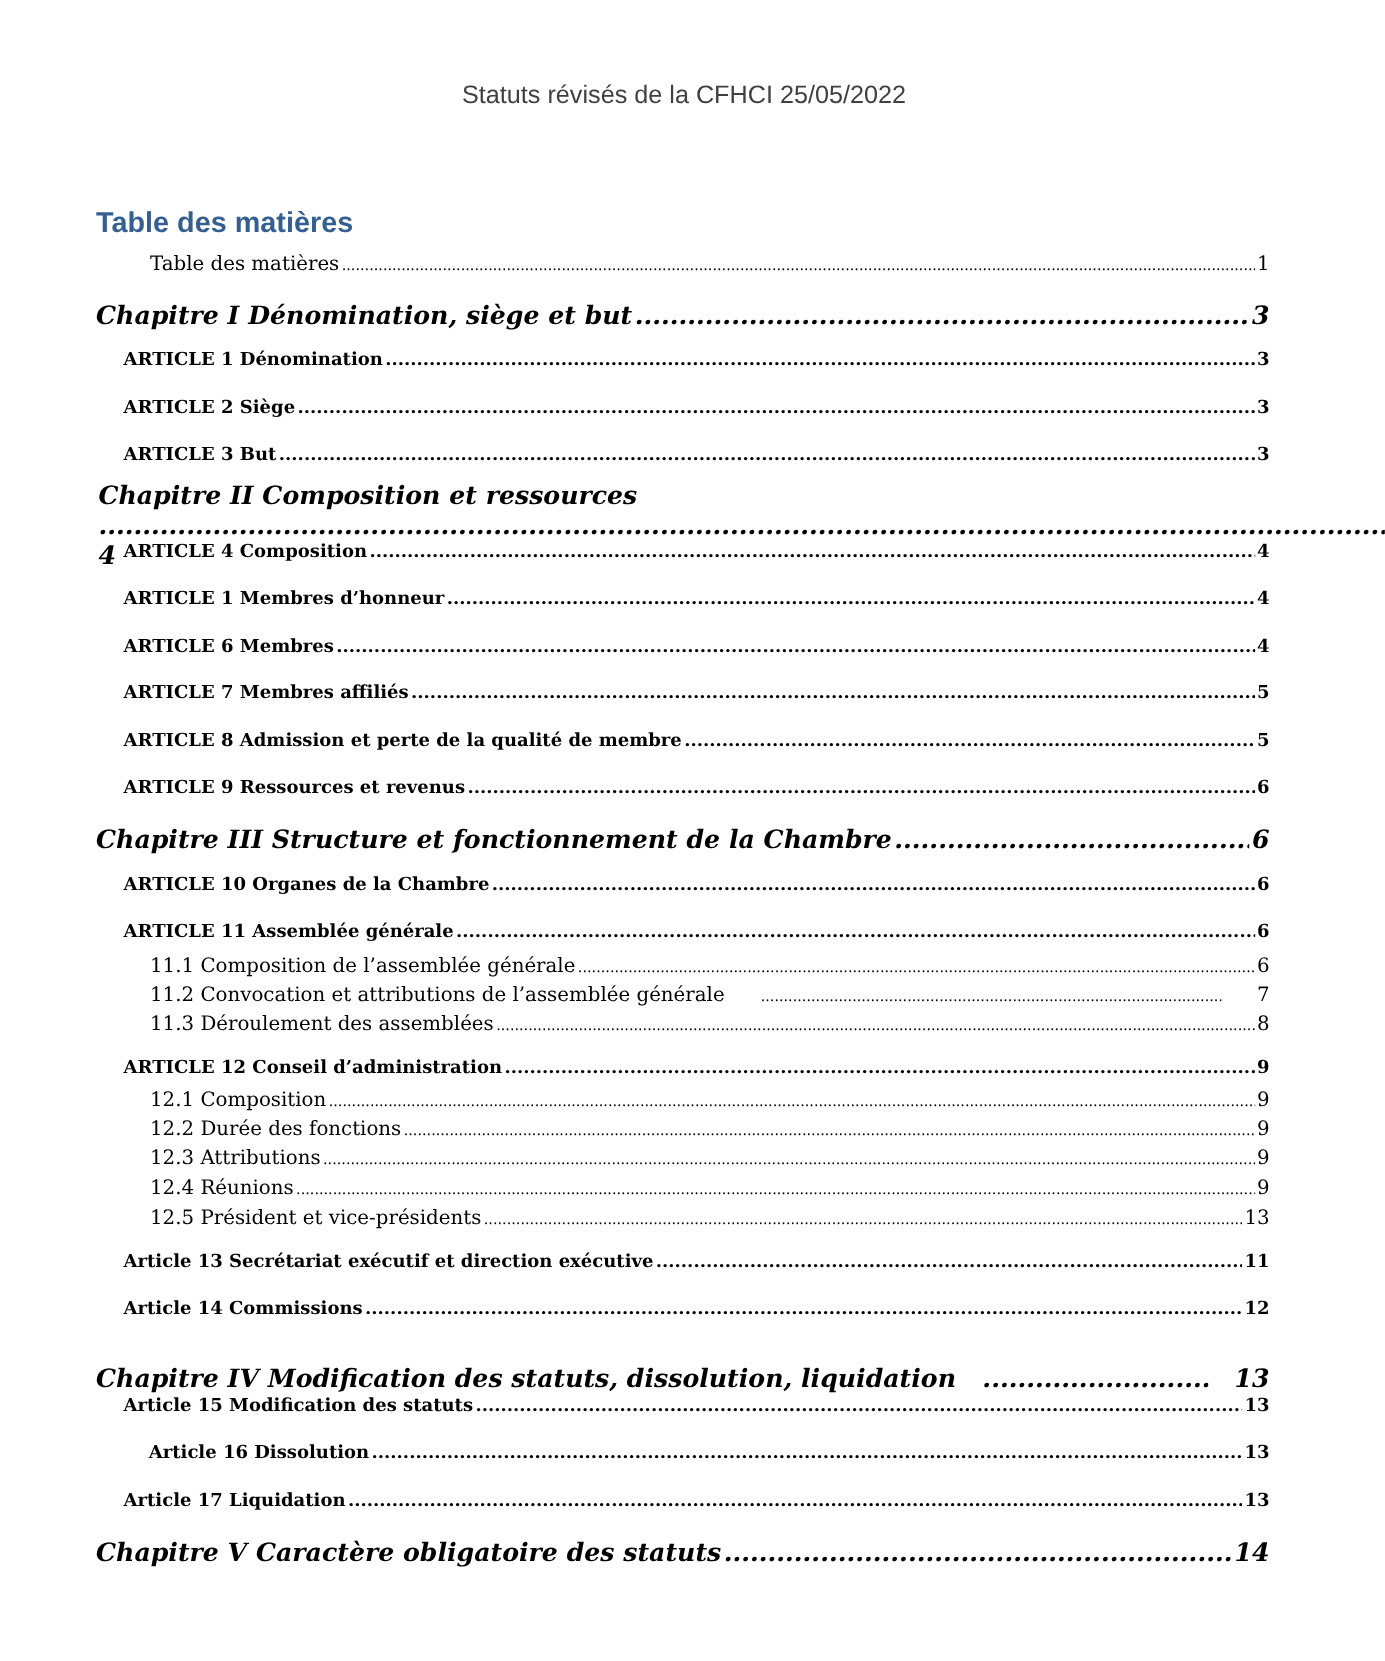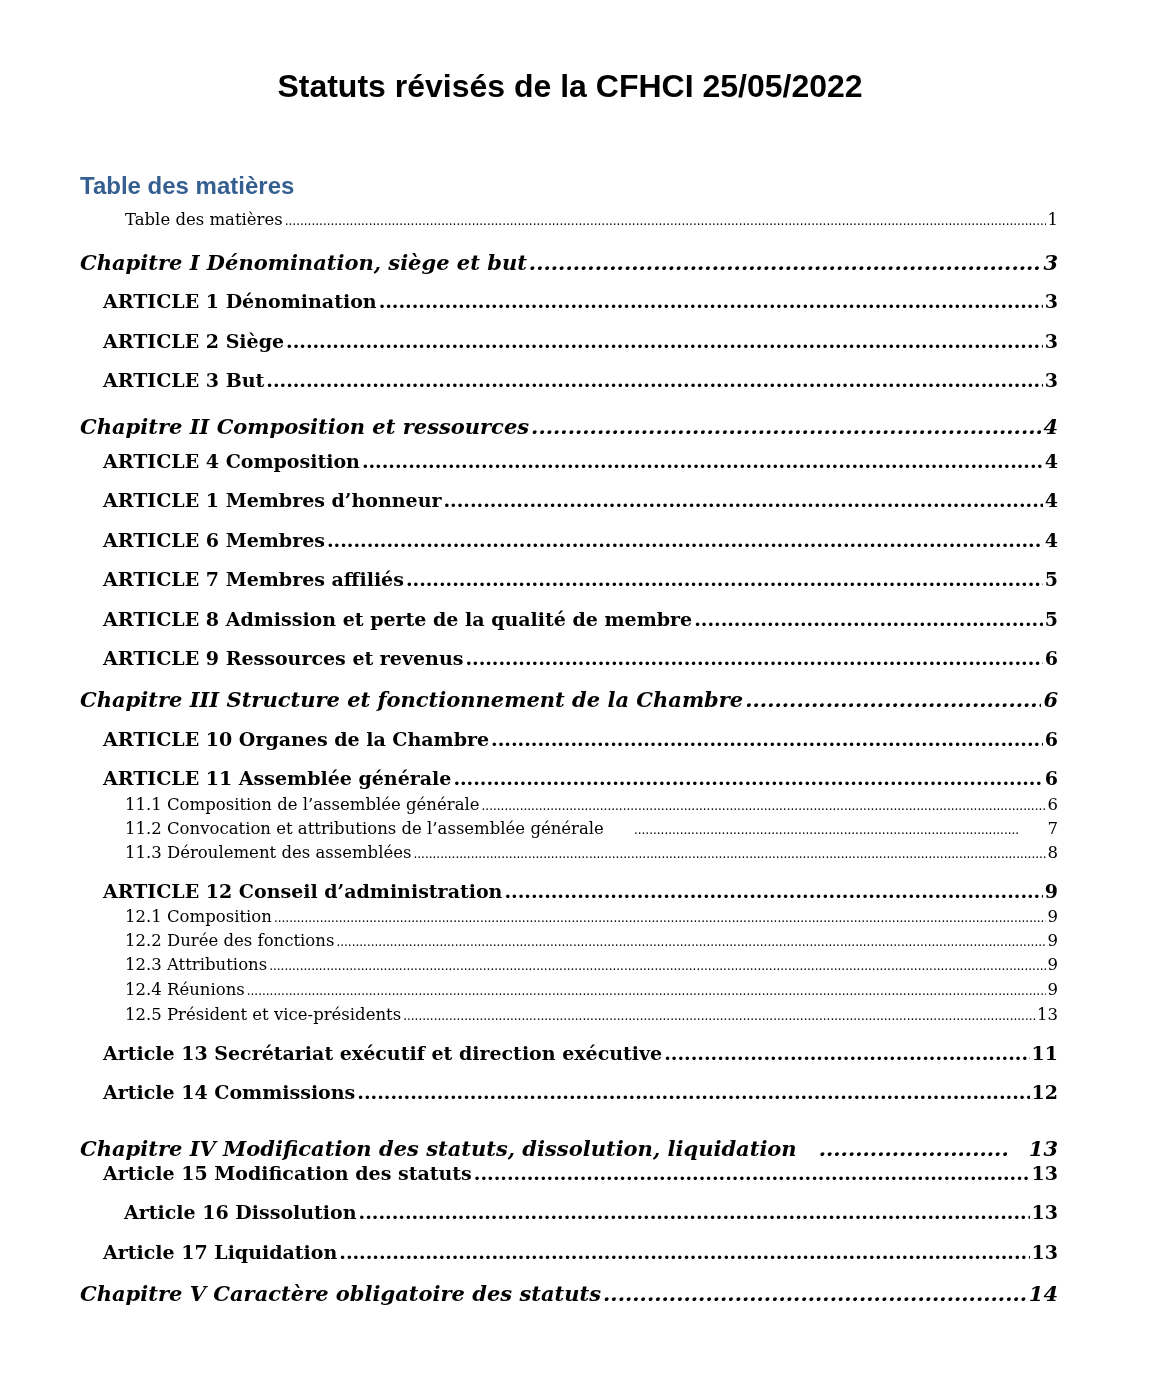--- a/index.html
+++ b/index.html
@@ -1,32 +1,32 @@
 <!DOCTYPE html>
 <html><head>
 <meta charset="utf-8">
 <style>
   html, body { margin: 0; padding: 0; background: #ffffff; }
   body { width: 1154px; height: 1384px; position: relative; overflow: hidden;
          font-family: "DejaVu Serif", "Liberation Serif", serif; color: #000; }
   .title { position: absolute; left: 0; width: 1140px; top: 68px; text-align: center;
-           font-family: "Liberation Sans", "DejaVu Sans", sans-serif; font-weight: bold;
-           font-size: 32px; color: #000000; }
+           font-family: "Liberation Sans", "DejaVu Sans", sans-serif; font-weight: normal;
+           font-size: 21px; color: #404040; }
   .toc-heading { position: absolute; left: 80px; top: 172px;
            font-family: "Liberation Sans", "DejaVu Sans", sans-serif; font-weight: bold;
            font-size: 24px; color: #365f91; }
   .toc { position: absolute; left: 0; top: 0; width: 1154px; }
   .entry { position: absolute; display: flex; align-items: baseline; right: 96px; white-space: nowrap; }
   .entry .label { flex: 0 0 auto; }
   .entry .leader { flex: 1 1 auto; overflow: hidden; margin: 0 2px; }
   .entry .leader::before { content: "............................................................................................................................................................................................................................................................................................................................"; letter-spacing: 0px; }
   .entry .page { flex: 0 0 auto; }
   .lvl-sub0 { left: 125px; font-size: 16.5px; font-weight: normal; }
   .lvl-chap { left: 80px; font-size: 21px; font-weight: bold; font-style: italic; }
-  .lvl-art  { left: 103px; font-size: 19px; font-weight: bold; }
+  .lvl-art  { left: 103px; font-size: 15px; font-weight: bold; }
   .lvl-sub  { left: 125px; font-size: 16.5px; font-weight: normal; }
   .lvl-sub .leader, .lvl-sub0 .leader { font-size: 12px; }
 </style>
 </head>
 <body>
 
 <div class="title">Statuts révisés de la CFHCI 25/05/2022</div>
 <div class="toc-heading">Table des matières</div>
 
 <div class="toc" id="toc">
@@ -48,21 +48,21 @@
     <div class="entry lvl-art" style="top: 330px;">
       <span class="label">ARTICLE 2 Siège</span>
       <span class="leader"></span>
       <span class="page">3</span>
     </div>
     <div class="entry lvl-art" style="top: 369px; text-align: right;">
       <span class="label">ARTICLE 3 But</span>
       <span class="leader"></span>
       <span class="page">3</span>
     </div>
-    <div class="entry lvl-chap" style="top: 414px;">
+    <div class="entry lvl-chap" style="top: 400px; flex-direction: column;">
       <span class="label">Chapitre II Composition et ressources</span>
       <span class="leader"></span>
       <span class="page">4</span>
     </div>
     <div class="entry lvl-art" style="top: 450px;">
       <span class="label">ARTICLE 4 Composition</span>
       <span class="leader"></span>
       <span class="page">4</span>
     </div>
     <div class="entry lvl-art" style="top: 489px;">

